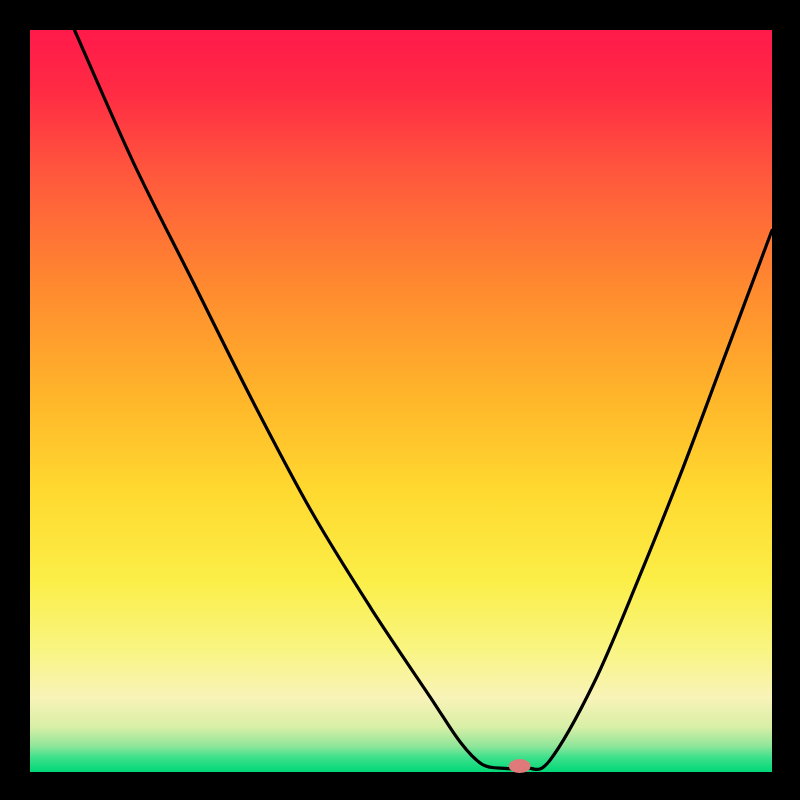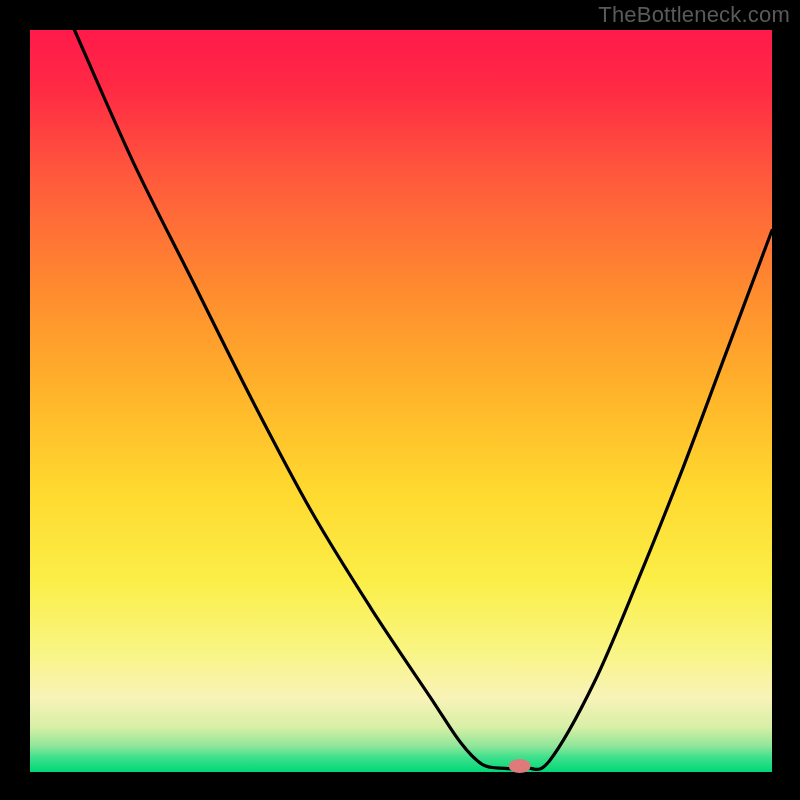--- a/index.html
+++ b/index.html
@@ -57,15 +57,14 @@
 
   <rect x="0" y="0" width="800" height="800" fill="#000"></rect>
 
   <rect x="30" y="30" width="742" height="742" fill="url(#bgGrad)"></rect>
 
   <path id="curvePath" d="M 74.5 30.0 C 84.4 52.3, 114.1 121.5, 133.9 163.6 C 153.7 205.6, 173.5 242.7, 193.2 282.3 C 213.0 321.9, 232.8 362.7, 252.6 401.0 C 272.4 439.3, 292.2 477.7, 312.0 512.3 C 331.7 546.9, 351.5 577.8, 371.3 608.8 C 391.1 639.7, 415.8 675.5, 430.7 697.8 C 445.5 720.1, 451.7 731.2, 460.4 742.3 C 469.0 753.5, 475.2 760.3, 482.6 764.6 C 490.0 768.9, 497.5 767.7, 504.9 768.3 C 512.3 768.9, 519.7 769.5, 527.1 768.3 C 534.6 767.1, 538.3 775.1, 549.4 760.9 C 560.5 746.6, 579.1 713.3, 593.9 683.0 C 608.8 652.7, 623.6 614.9, 638.4 579.1 C 653.3 543.2, 668.1 506.1, 683.0 467.8 C 697.8 429.4, 712.6 388.6, 727.5 349.1 C 742.3 309.5, 764.6 250.1, 772.0 230.3" fill="none" stroke="#000" stroke-width="3.2" stroke-linejoin="round" stroke-linecap="round"></path>
 
   <ellipse id="markerDot" cx="519.7" cy="766.1" rx="11" ry="7" fill="#e07a7a"></ellipse>
 </svg>
 
-<div class="watermark">TheBottleneck.com</div>
 
 </div>
 
 </body></html>

